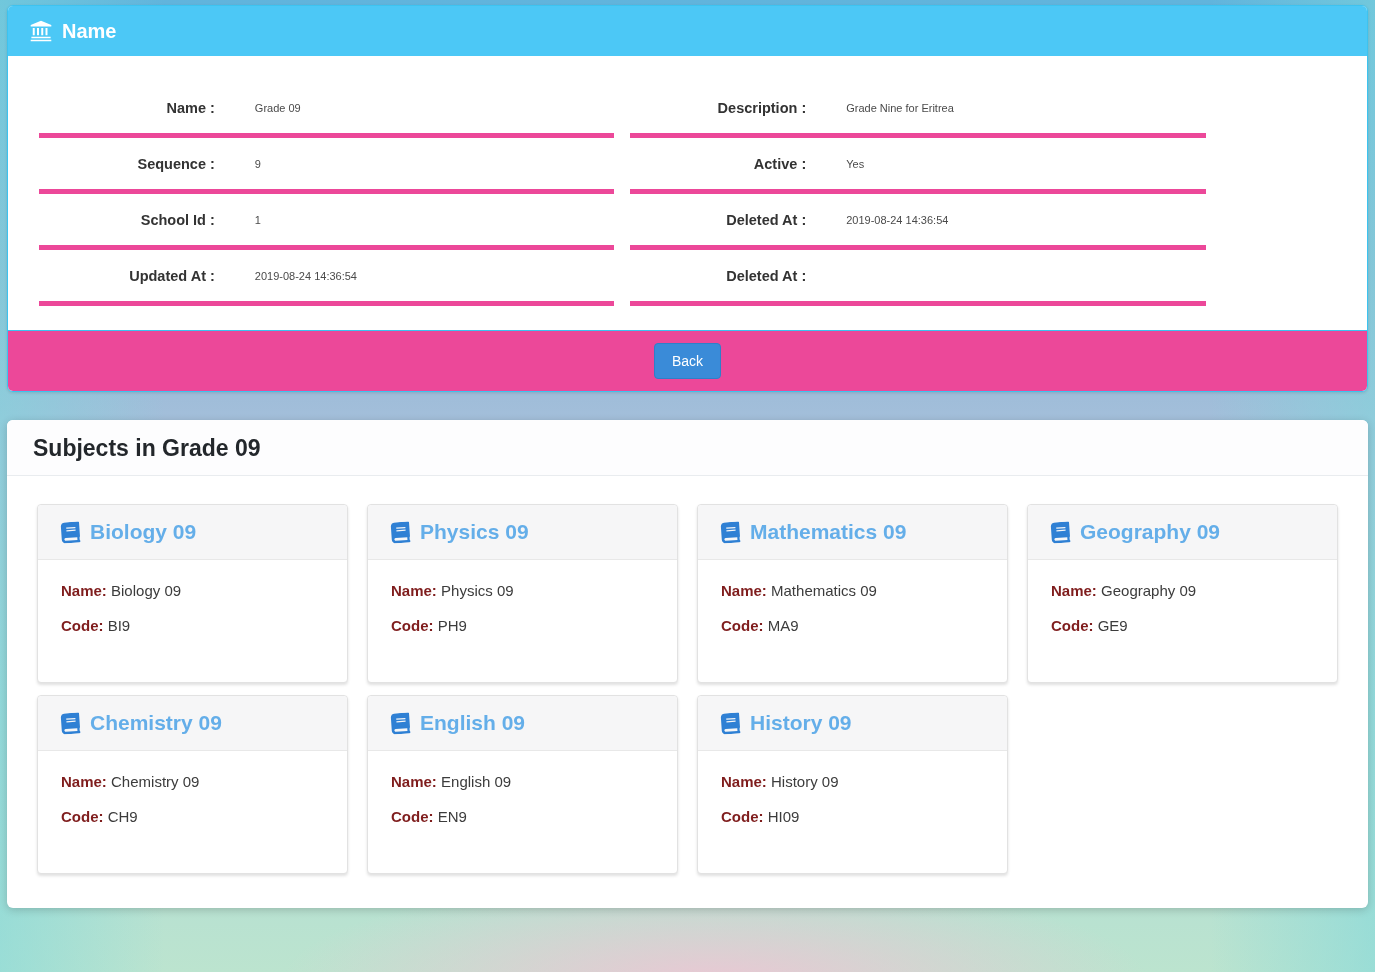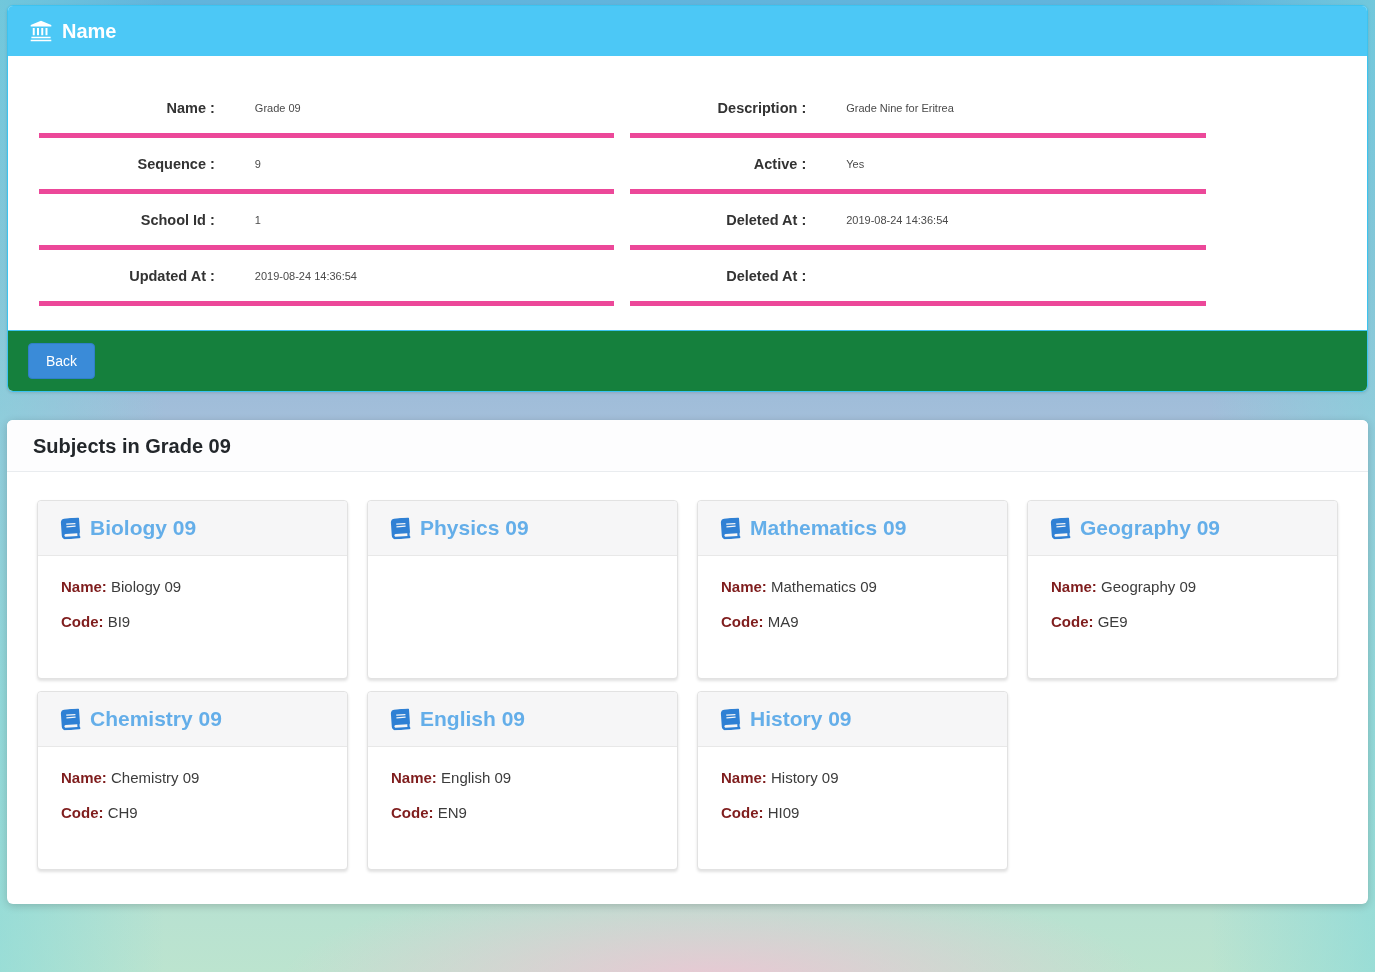--- a/index.html
+++ b/index.html
@@ -54,25 +54,25 @@
     color: #333;
     padding-right: 14px;
   }
   .dvalue {
     font-size: 11px;
     color: #4a4a4a;
     padding-left: 26px;
   }
 
   .panel-grade-footer {
-    background: #15803d;
+    background: #ec4899;
     border-top: 1px solid #3cc3f0;
     padding: 12px 20px;
     display: flex;
-    justify-content: flex-start;
+    justify-content: center;
   }
   .btn-back {
     background: #3a8bd8;
     border: 1px solid #2f7fc8;
     color: #fff;
     font-family: "Liberation Sans", sans-serif;
     font-size: 14px;
     padding: 9px 17px;
     border-radius: 4px;
     cursor: pointer;
@@ -83,21 +83,21 @@
     margin-top: 28px;
     background: #fff;
     border-radius: 6px;
     box-shadow: 0 2px 8px rgba(0,0,0,.18);
     overflow: hidden;
   }
   .subjects-heading {
     padding: 15px 26px 13px 26px;
     background: #fdfdfe;
     border-bottom: 1px solid #e9ecef;
-    font-size: 20px;
+    font-size: 23px;
     font-weight: bold;
     color: #23272b;
   }
   .subjects-grid {
     padding: 28px 30px 34px 30px;
     display: grid;
     grid-template-columns: repeat(4, 1fr);
     column-gap: 19px;
     row-gap: 12px;
   }
@@ -210,20 +210,24 @@
 
     <div class="subject-card">
       <div class="subject-card-header">
         <span class="book-icon">
           <svg viewBox="0 0 448 512" fill="currentColor" aria-hidden="true">
               <path d="M448 360V24c0-13.3-10.7-24-24-24H96C43 0 0 43 0 96v320c0 53 43 96 96 96h328c13.3 0 24-10.7 24-24v-16c0-7.5-3.5-14.3-8.9-18.7-4.2-15.4-4.2-59.3 0-74.7 5.4-4.3 8.9-11.1 8.9-18.6zM128 134c0-3.3 2.7-6 6-6h212c3.3 0 6 2.7 6 6v20c0 3.3-2.7 6-6 6H134c-3.3 0-6-2.7-6-6v-20zm0 64c0-3.3 2.7-6 6-6h212c3.3 0 6 2.7 6 6v20c0 3.3-2.7 6-6 6H134c-3.3 0-6-2.7-6-6v-20zm253.4 250H96c-17.7 0-32-14.3-32-32 0-17.6 14.4-32 32-32h285.4c-1.9 17.1-1.9 46.9 0 64z"></path>
             </svg>
         </span>
         <a class="subject-title">Physics 09</a>
       </div>
+      <div class="subject-card-body">
+        <p><b>Name:</b> <span>Physics 09</span></p>
+        <p><b>Code:</b> <span>PH9</span></p>
+      </div>
     </div>
 
     <div class="subject-card">
       <div class="subject-card-header">
         <span class="book-icon">
           <svg viewBox="0 0 448 512" fill="currentColor" aria-hidden="true">
               <path d="M448 360V24c0-13.3-10.7-24-24-24H96C43 0 0 43 0 96v320c0 53 43 96 96 96h328c13.3 0 24-10.7 24-24v-16c0-7.5-3.5-14.3-8.9-18.7-4.2-15.4-4.2-59.3 0-74.7 5.4-4.3 8.9-11.1 8.9-18.6zM128 134c0-3.3 2.7-6 6-6h212c3.3 0 6 2.7 6 6v20c0 3.3-2.7 6-6 6H134c-3.3 0-6-2.7-6-6v-20zm0 64c0-3.3 2.7-6 6-6h212c3.3 0 6 2.7 6 6v20c0 3.3-2.7 6-6 6H134c-3.3 0-6-2.7-6-6v-20zm253.4 250H96c-17.7 0-32-14.3-32-32 0-17.6 14.4-32 32-32h285.4c-1.9 17.1-1.9 46.9 0 64z"></path>
             </svg>
         </span>
         <a class="subject-title">Mathematics 09</a>

